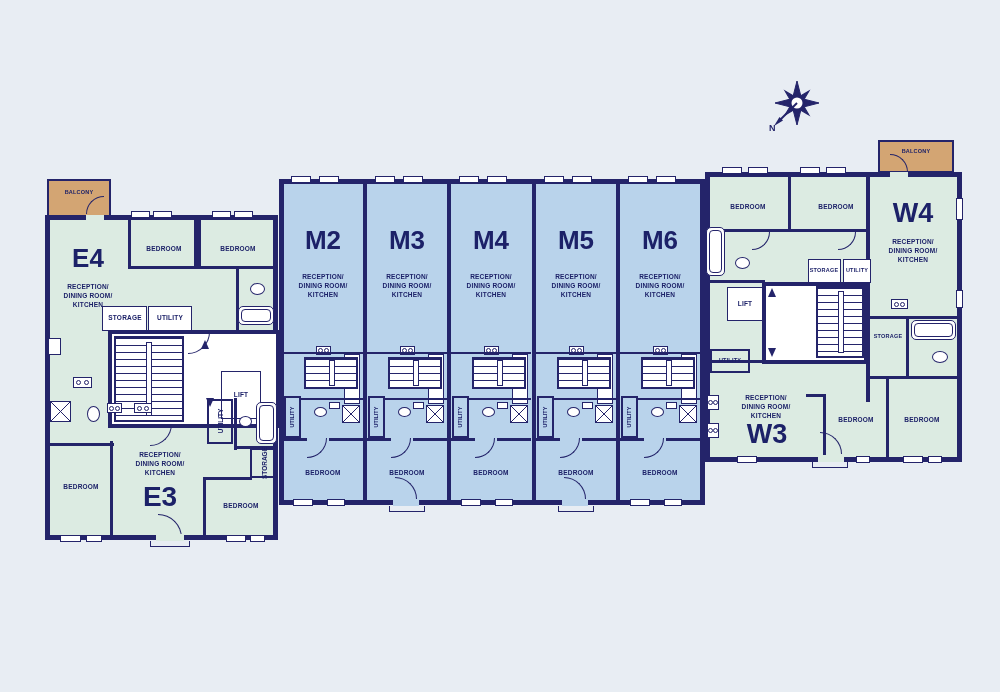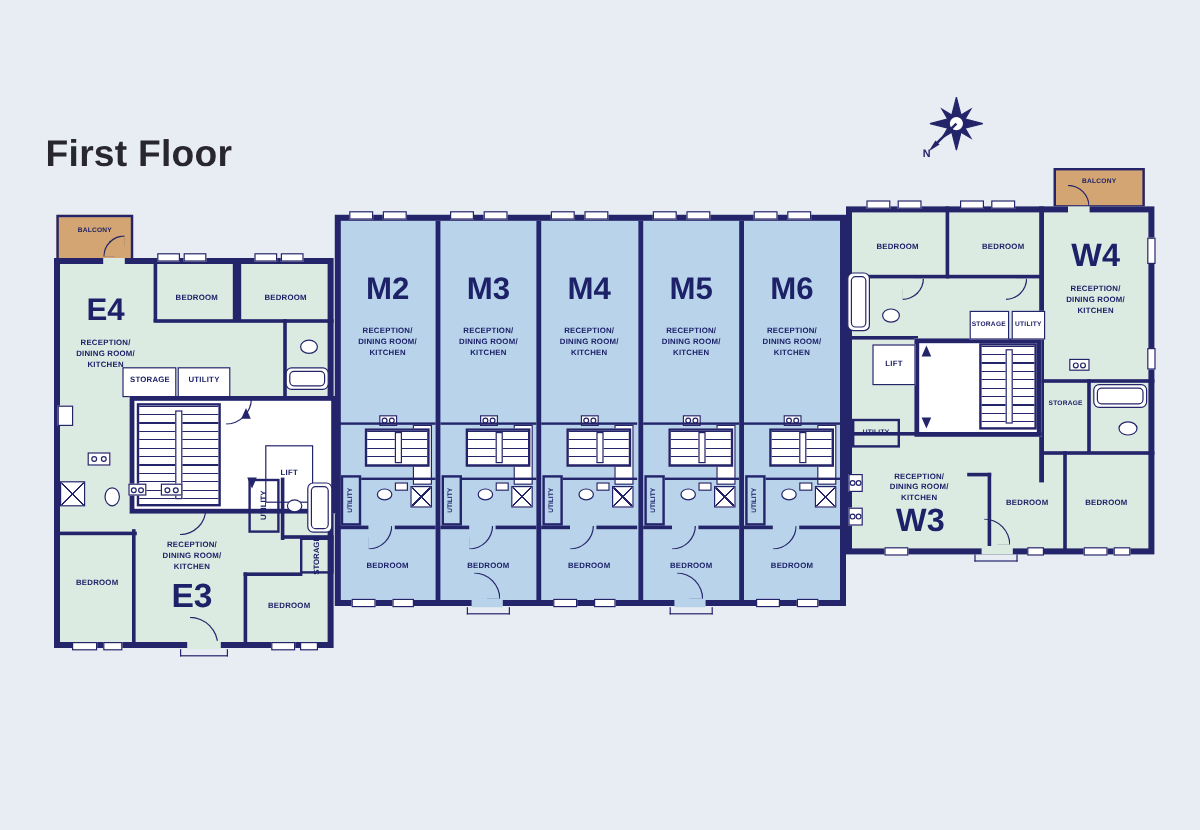--- a/index.html
+++ b/index.html
@@ -43,21 +43,20 @@
   .step{position:absolute;border:1px solid var(--wall);border-top:none}
   .aru{position:absolute;width:0;height:0;border-left:4px solid transparent;border-right:4px solid transparent;border-bottom:9px solid var(--wall)}
   .ard{position:absolute;width:0;height:0;border-left:4px solid transparent;border-right:4px solid transparent;border-top:9px solid var(--wall)}
   .title{position:absolute;color:var(--title);font-size:31px;font-weight:600;letter-spacing:.2px}
 </style>
 </head>
 <body>
 
 <div class="plan">
 
-  <div class="title" style="left:38px;top:110px">First Floor</div>
 
   <svg width="58" height="58" viewBox="0 0 58 58" style="position:absolute;left:768px;top:74px">
     <g fill="#24246a" stroke="#24246a" stroke-width="1">
       <polygon points="29,7 33.5,24.5 51,29 33.5,33.5 29,51 24.5,33.5 7,29 24.5,24.5"></polygon>
       <polygon points="29,12 32.5,25.5 46,29 32.5,32.5 29,46 25.5,32.5 12,29 25.5,25.5" transform="rotate(45 29 29)"></polygon>
       <circle cx="29" cy="29" r="6.5" fill="#fff" stroke-width="2"></circle>
     </g>
     <line x1="29" y1="29" x2="11" y2="47" stroke="#24246a" stroke-width="2"></line>
     <polygon points="6,52 15,46.5 11.5,43" fill="#24246a"></polygon>
     <text x="1" y="57" font-size="9" font-weight="bold" fill="#24246a">N</text>

